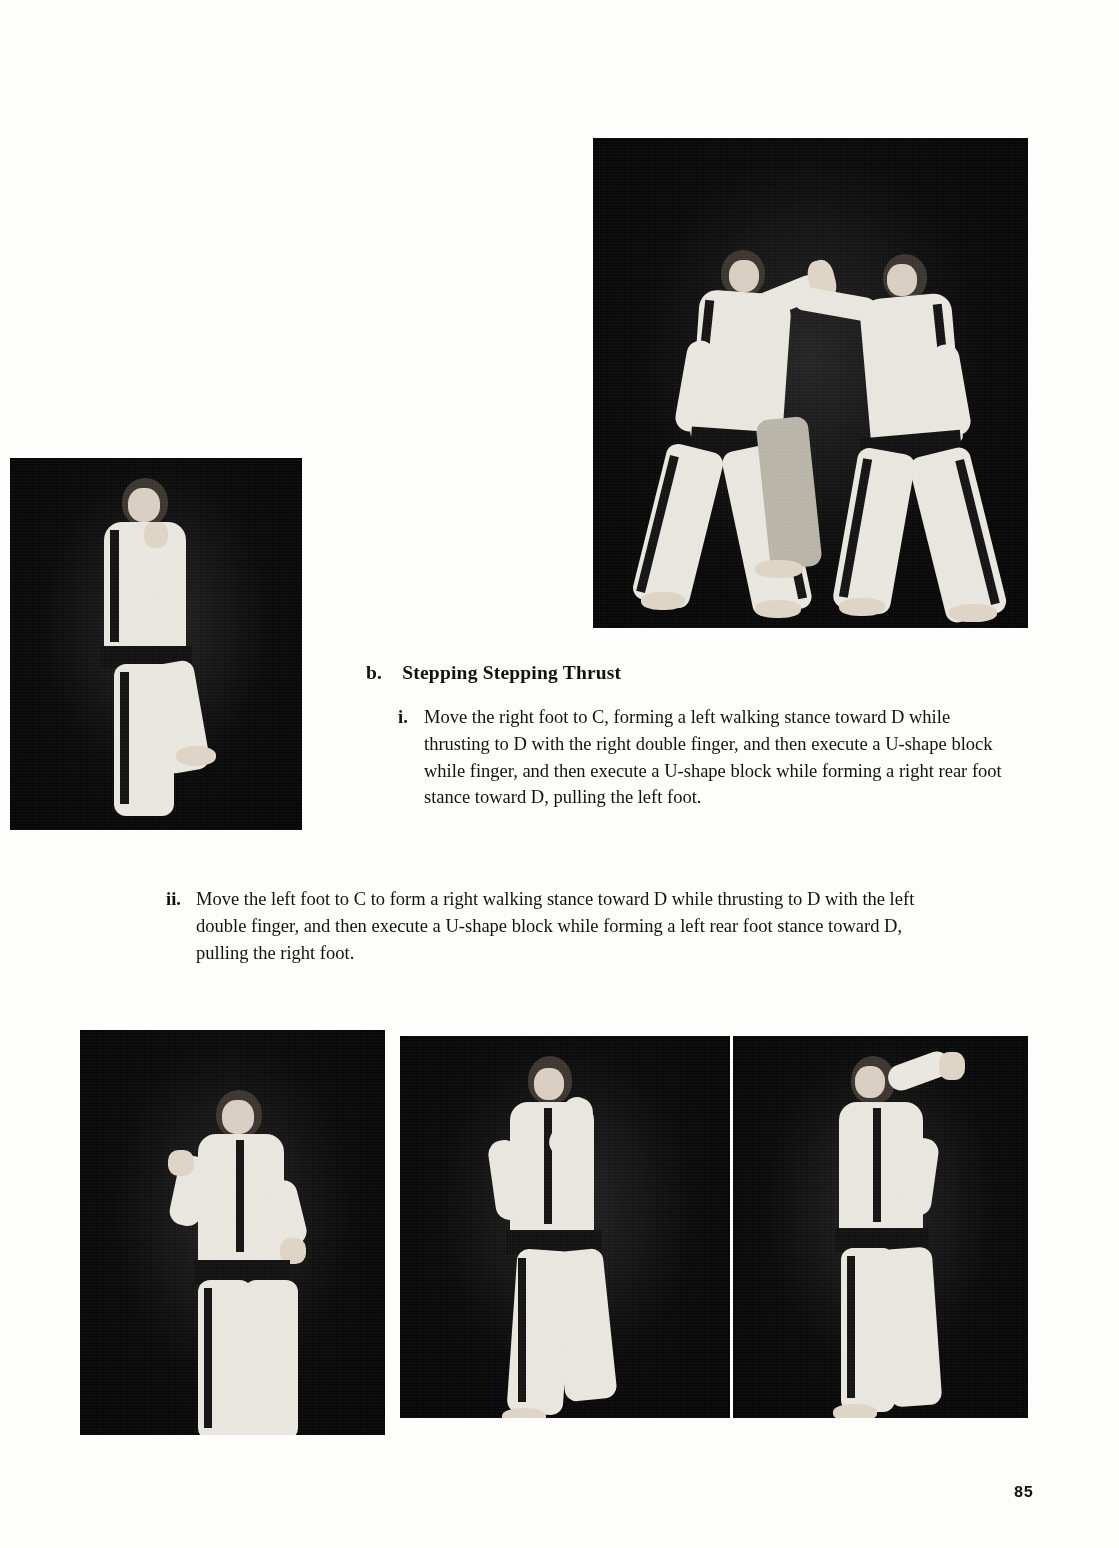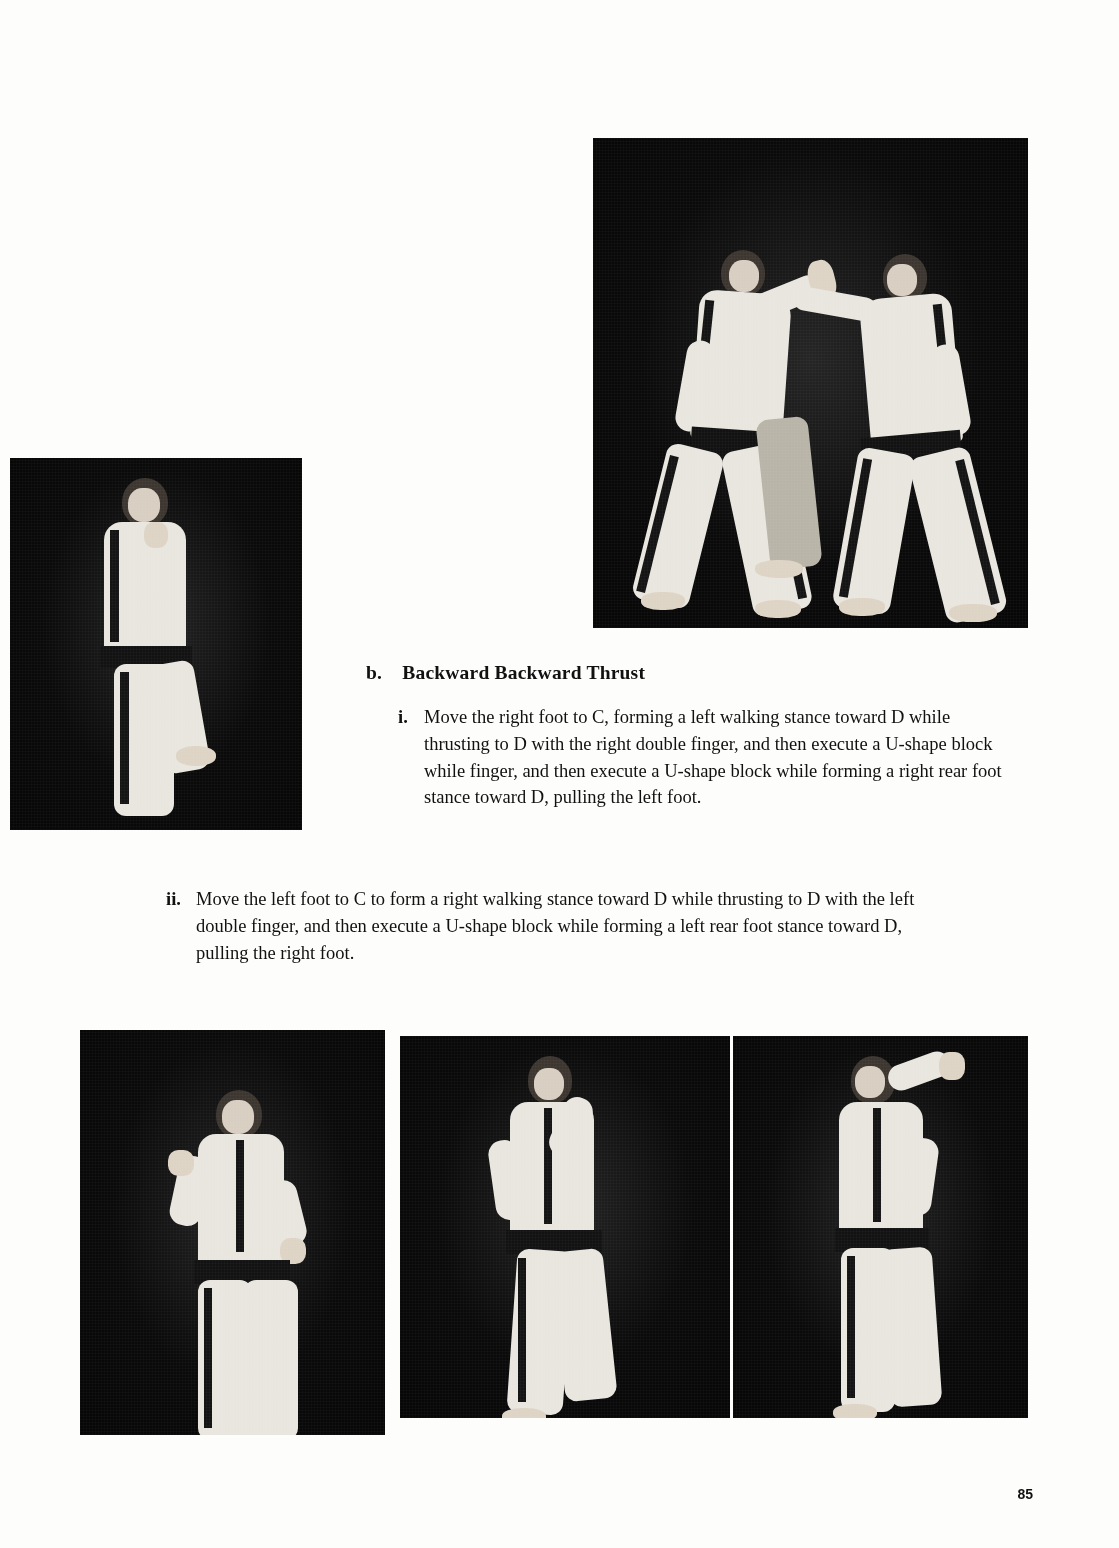--- a/index.html
+++ b/index.html
@@ -72,23 +72,23 @@
   .para .marker {
     position: absolute;
     left: -26px;
     font-weight: bold;
   }
   .para.ii .marker { left: -30px; }
   .page-number {
     position: absolute;
     right: 86px;
     bottom: 46px;
-    font-family: Liberation Sans, sans-serif;
+    font-family: Liberation Mono, monospace;
     font-weight: bold;
-    font-size: 14px;
+    font-size: 16px;
   }
 </style>
 </head>
 <body>
 
 <div class="page">
 
   <div class="photo" style="left:593px; top:138px; width:435px; height:490px;">
     <div class="vign"></div>
 
@@ -148,21 +148,21 @@
       <div class="stripe" style="left:40px; top:194px; width:9px; height:132px;"></div>
       <div class="leg" style="left:76px; top:184px; width:46px; height:110px; border-radius:12px; transform:rotate(-10deg);"></div>
       <div class="foot" style="left:96px; top:268px; width:40px; height:20px;"></div>
     </div>
     <div class="grain"></div>
   </div>
 
   <div class="heading-b" style="left:366px; top:662px;">
     <span>b.</span>
     <span style="display:inline-block; width:10px;"></span>
-    <span>Backward Backward Thrust</span>
+    <span>Stepping Stepping Thrust</span>
   </div>
 
   <div class="para" style="left:424px; top:704px; width:583px;">
     <span class="marker">i.</span>
     <span>Move the right foot to C, forming a left walking stance toward D while thrusting to D with the right double finger, and then execute a U-shape block while finger, and then execute a U-shape block while forming a right rear foot stance toward D, pulling the left foot.</span>
   </div>
 
   <div class="para ii" style="left:196px; top:886px; width:730px;">
     <span class="marker">ii.</span>
     <span>Move the left foot to C to form a right walking stance toward D while thrusting to D with the left double finger, and then execute a U-shape block while forming a left rear foot stance toward D, pulling the right foot.</span>

